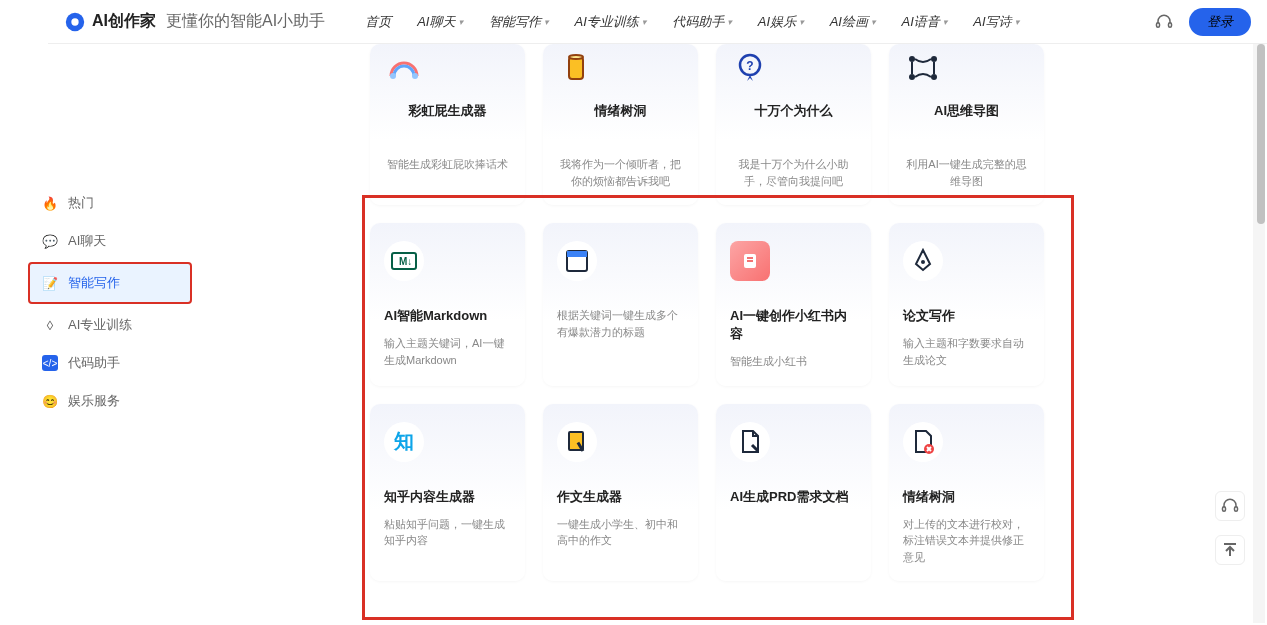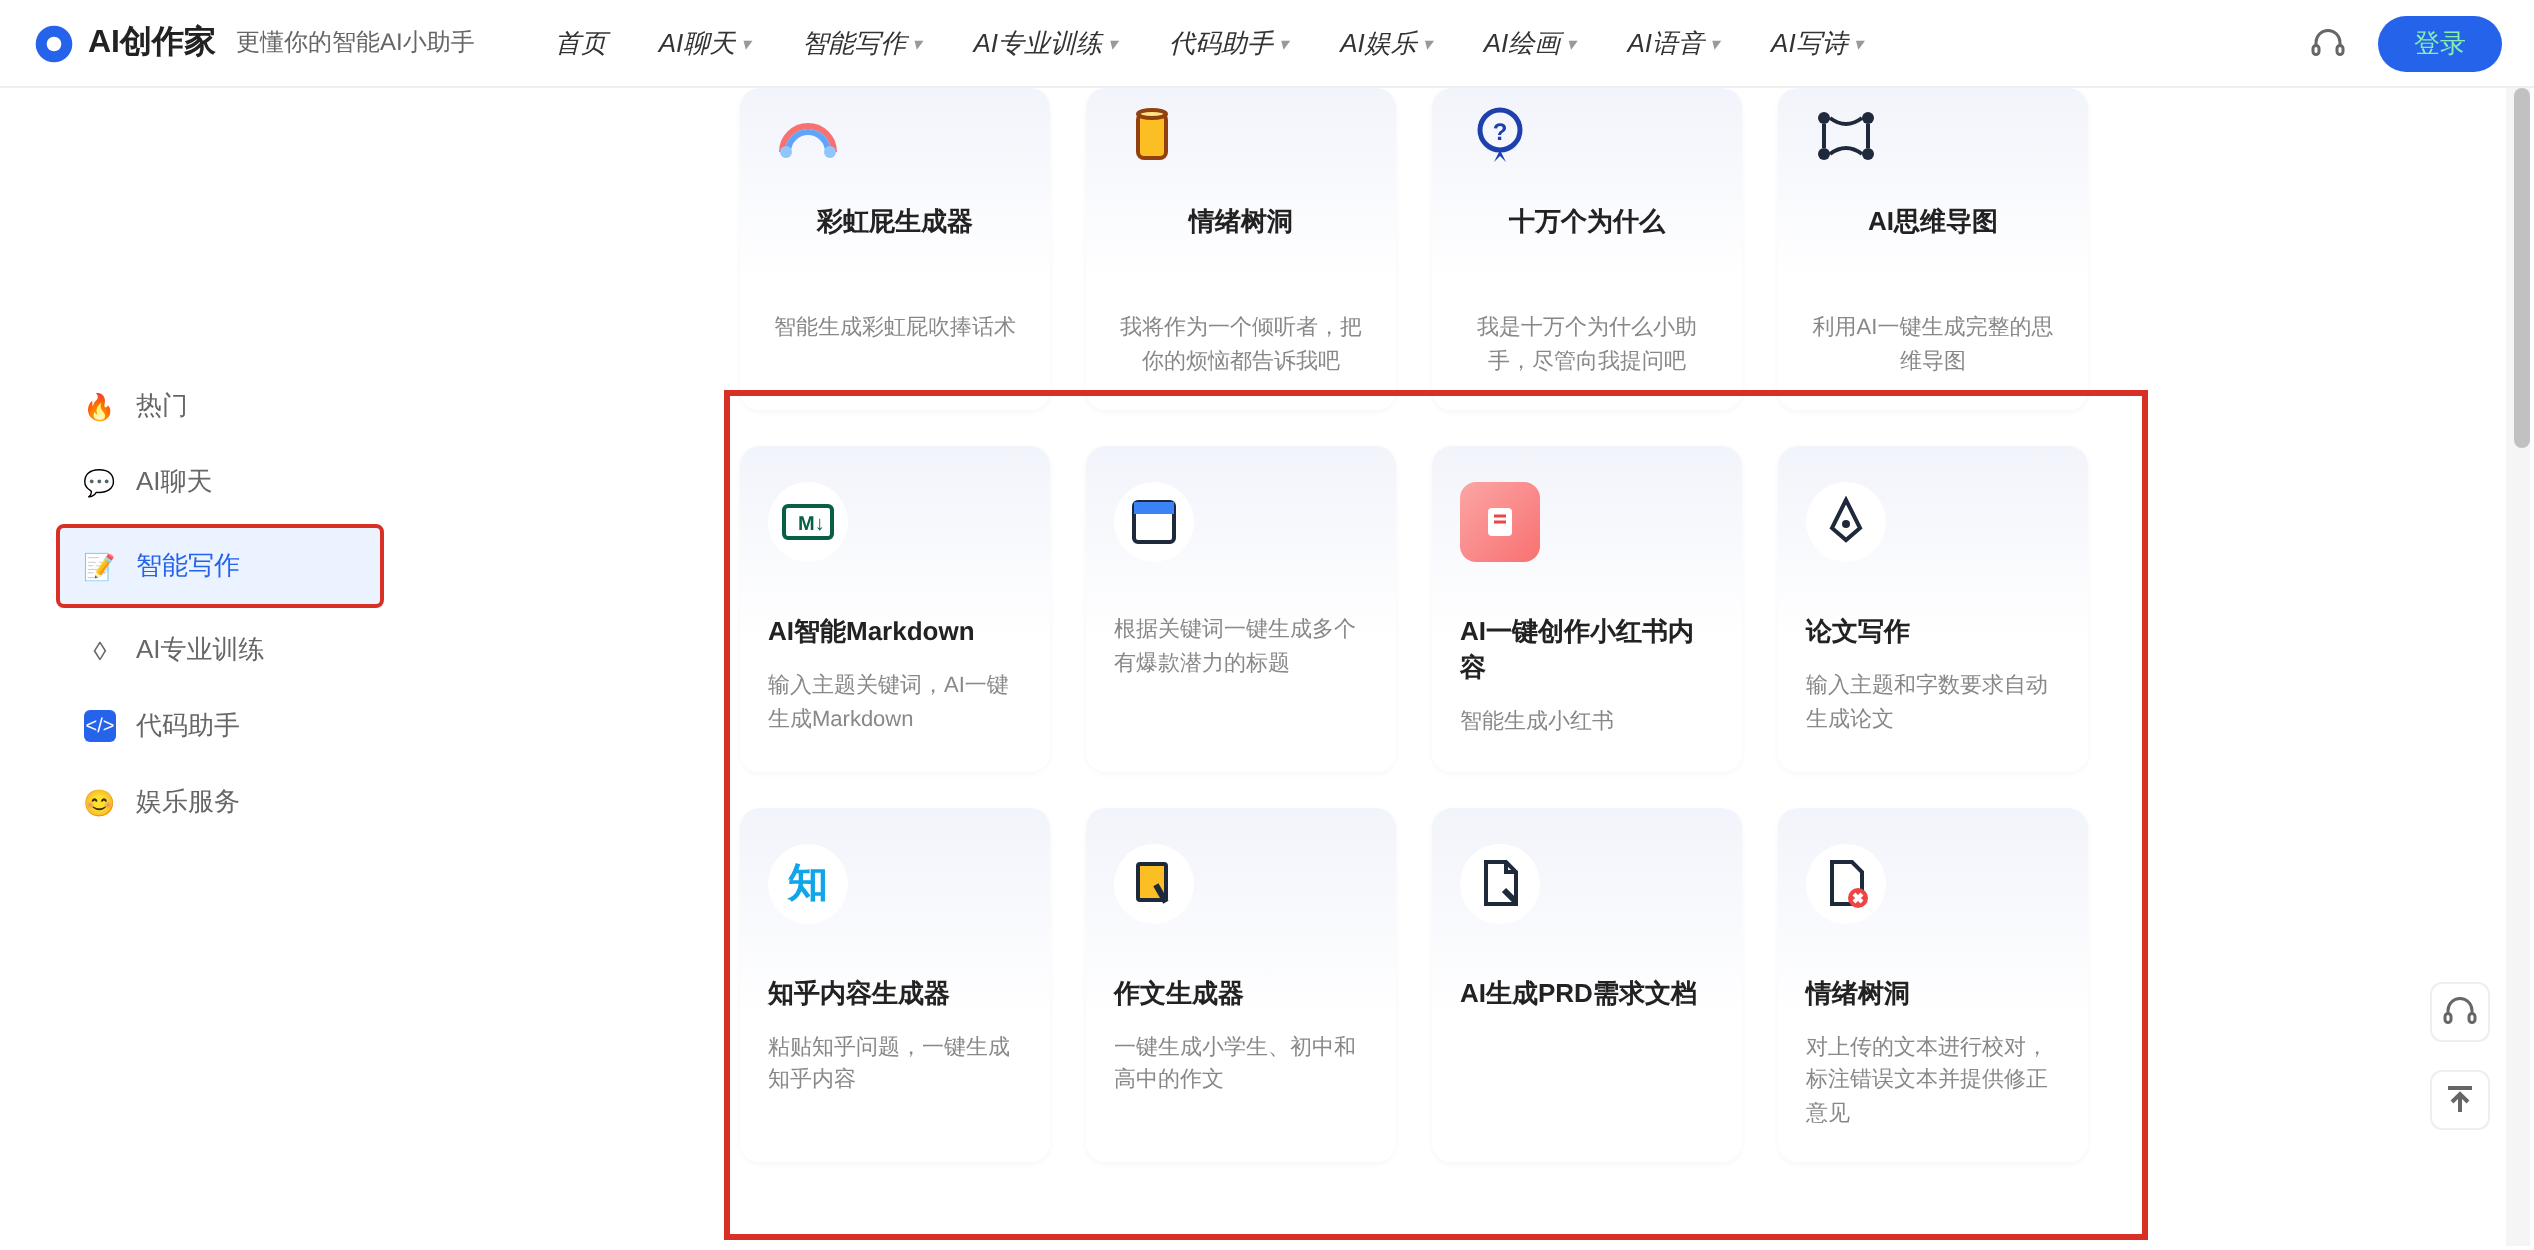--- a/index.html
+++ b/index.html
@@ -1,27 +1,27 @@
 <!DOCTYPE html>
 <html><head>
 <meta charset="utf-8">
 <style>
 * { margin: 0; padding: 0; box-sizing: border-box; }
 body { font-family: -apple-system, "PingFang SC", "Microsoft YaHei", sans-serif; background: #fff; color: #333; width: 1267px; height: 625px; overflow: hidden; position: relative; }
 
-.header { height: 44px; border-bottom: 1px solid #eee; display: flex; align-items: center; padding: 0 16px; }
+.header { height: 44px; border-bottom: 1px solid #eee; display: flex; align-items: center; padding: 0 16px; margin-left: 48px; }
 .logo-wrap { display: flex; align-items: center; gap: 6px; }
 .logo-icon { width: 22px; height: 22px; }
 .logo-text { font-weight: 700; font-size: 16px; color: #222; }
-.subtitle { font-size: 12px; color: #666; margin-left: 10px; }
+.subtitle { font-size: 16px; color: #666; margin-left: 10px; }
 .nav { display: flex; gap: 26px; margin-left: 40px; }
 .nav-item { font-size: 13px; color: #333; display: flex; align-items: center; gap: 3px; cursor: pointer; font-style: italic; }
 .chev { font-size: 9px; color: #999; }
 .header-right { margin-left: auto; display: flex; align-items: center; gap: 16px; }
-.login-btn { background: #2563eb; color: #86efac; border: none; border-radius: 14px; padding: 5px 18px; font-size: 13px; cursor: pointer; }
+.login-btn { background: #2563eb; color: #000000; border: none; border-radius: 14px; padding: 5px 18px; font-size: 13px; cursor: pointer; font-style: italic; }
 .headset { width: 18px; height: 18px; }
 
 .body { display: flex; height: calc(100% - 44px); }
 .sidebar { width: 220px; padding: 140px 0 0 0; }
 .sb-list { padding: 0 30px; }
 .sb-item { display: flex; align-items: center; gap: 10px; padding: 10px 12px; font-size: 13px; color: #666; cursor: pointer; border-radius: 4px; }
 .sb-item.sel { background: #eaf3ff; color: #2563eb; border: 2px solid #d93025; margin: 2px -2px; }
 .sb-icon { width: 16px; height: 16px; display: inline-flex; align-items: center; justify-content: center; }
 
 .main { flex: 1; padding: 0 40px 20px 0; overflow: hidden; }

